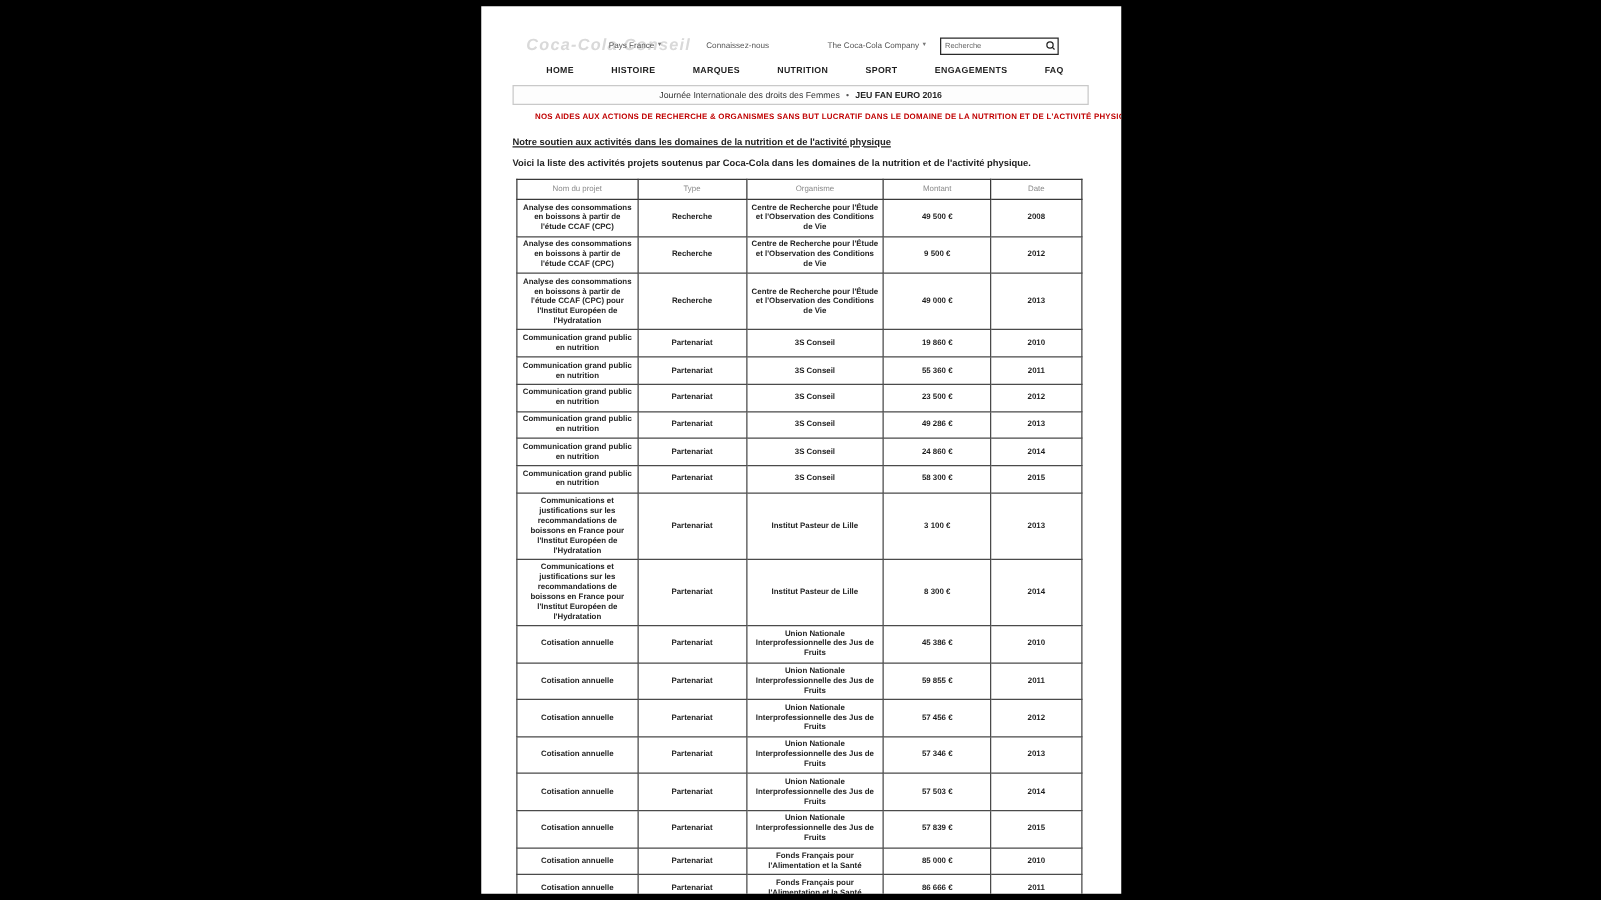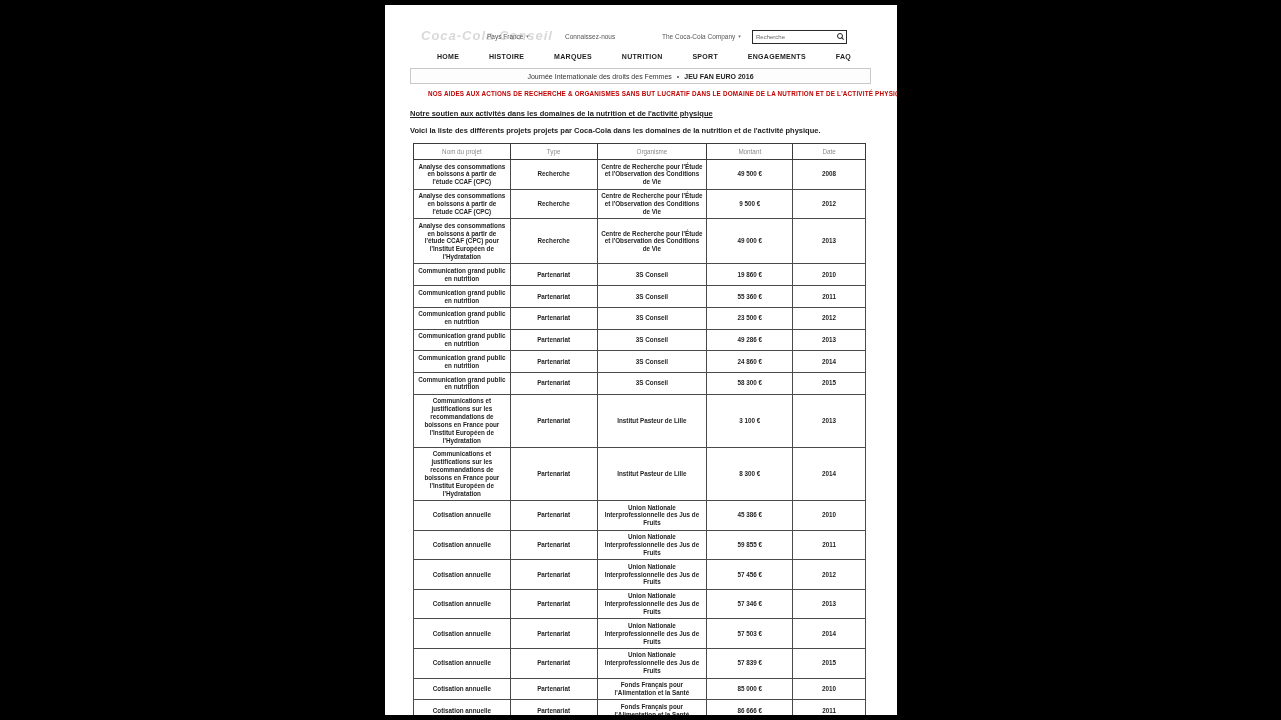--- a/index.html
+++ b/index.html
@@ -96,21 +96,21 @@
 
     <div class="ticker">
       <span class="left">Journée Internationale des droits des Femmes</span>
       <span class="dot">•</span>
       <span class="right">JEU FAN EURO 2016</span>
     </div>
 
     <div class="alert">NOS AIDES AUX ACTIONS DE RECHERCHE &amp; ORGANISMES SANS BUT LUCRATIF DANS LE DOMAINE DE LA NUTRITION ET DE L'ACTIVITÉ PHYSIQUE</div>
 
     <div class="intro1">Notre soutien aux activités dans les domaines de la nutrition et de l'activité physique</div>
-    <div class="intro2">Voici la liste des différents projets projets par Coca-Cola dans les domaines de la nutrition et de l'activité physique.</div>
+    <div class="intro2">Voici la liste des activités projets soutenus par Coca-Cola dans les domaines de la nutrition et de l'activité physique.</div>
 
     <div class="tablewrap">
       <table>
         <colgroup>
             <col class="c1">
             <col class="c2">
             <col class="c3">
             <col class="c4">
             <col class="c5">
           </colgroup>

